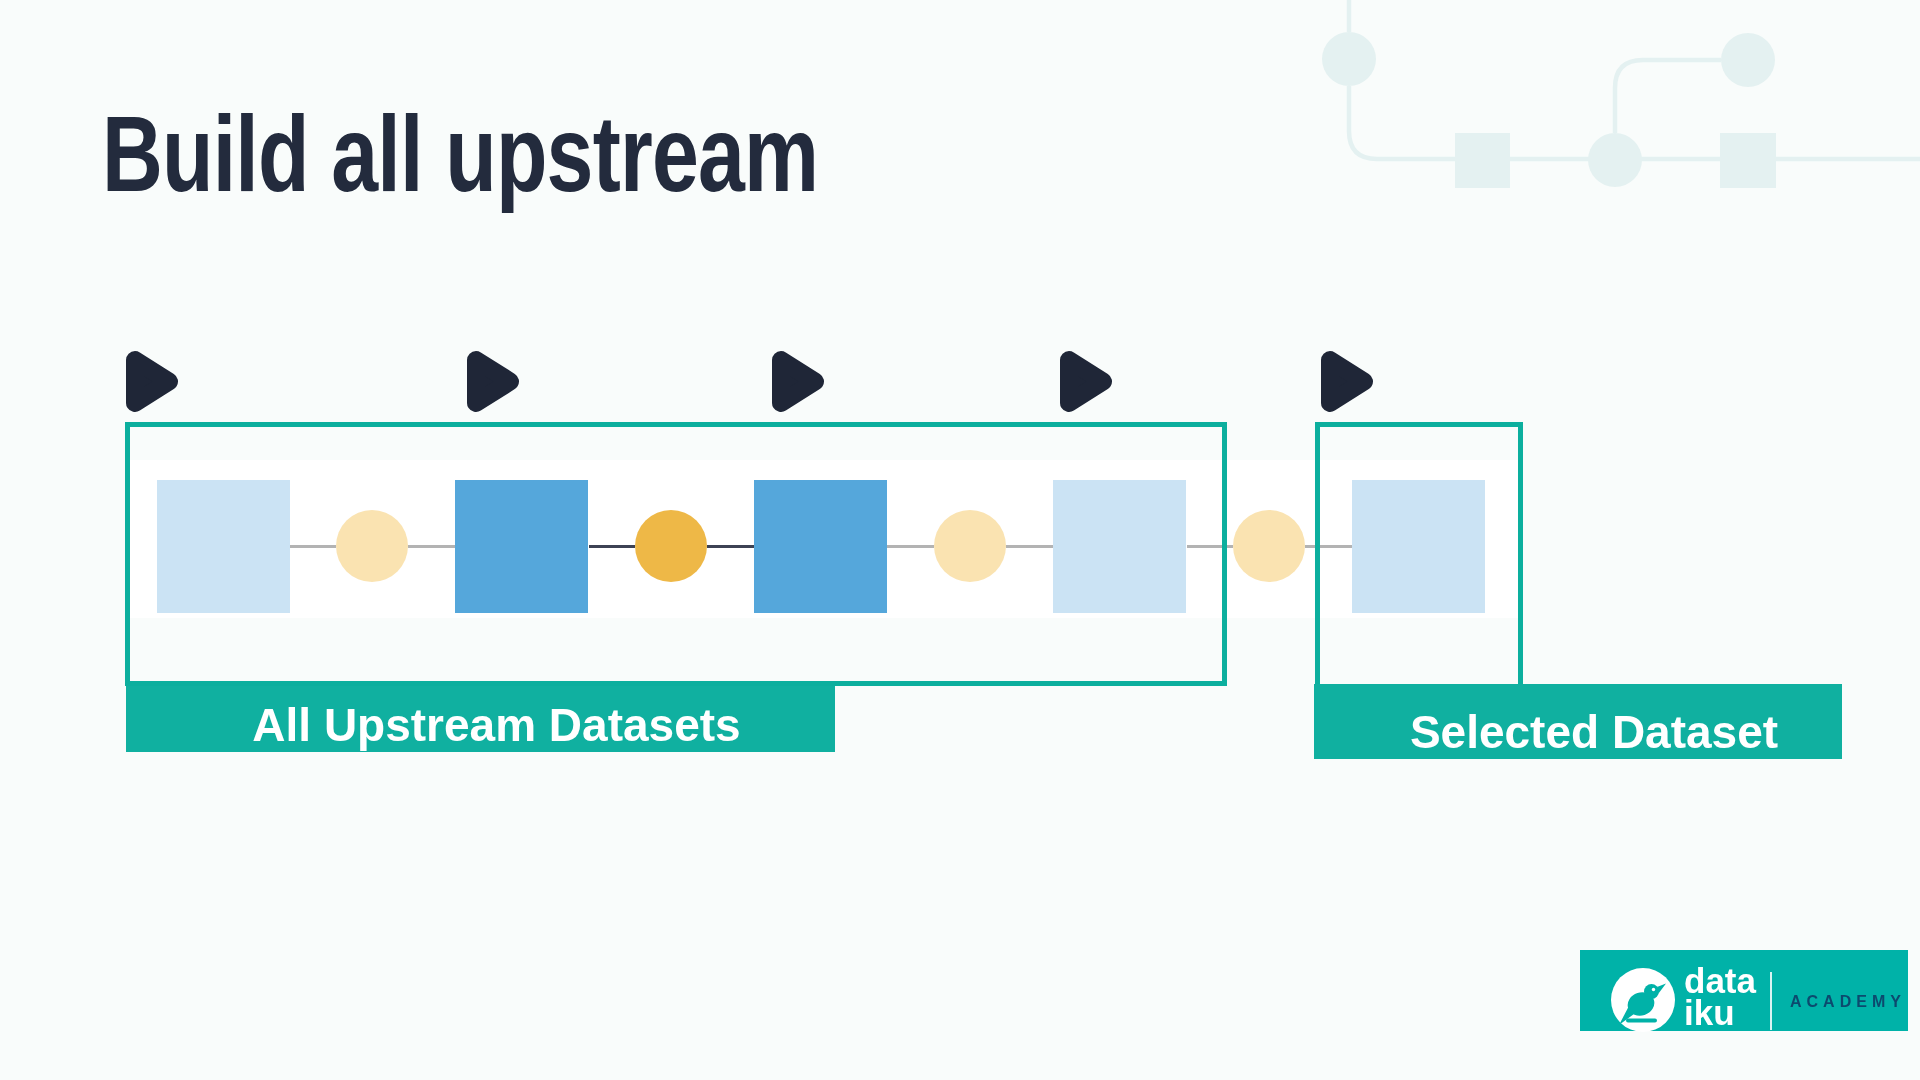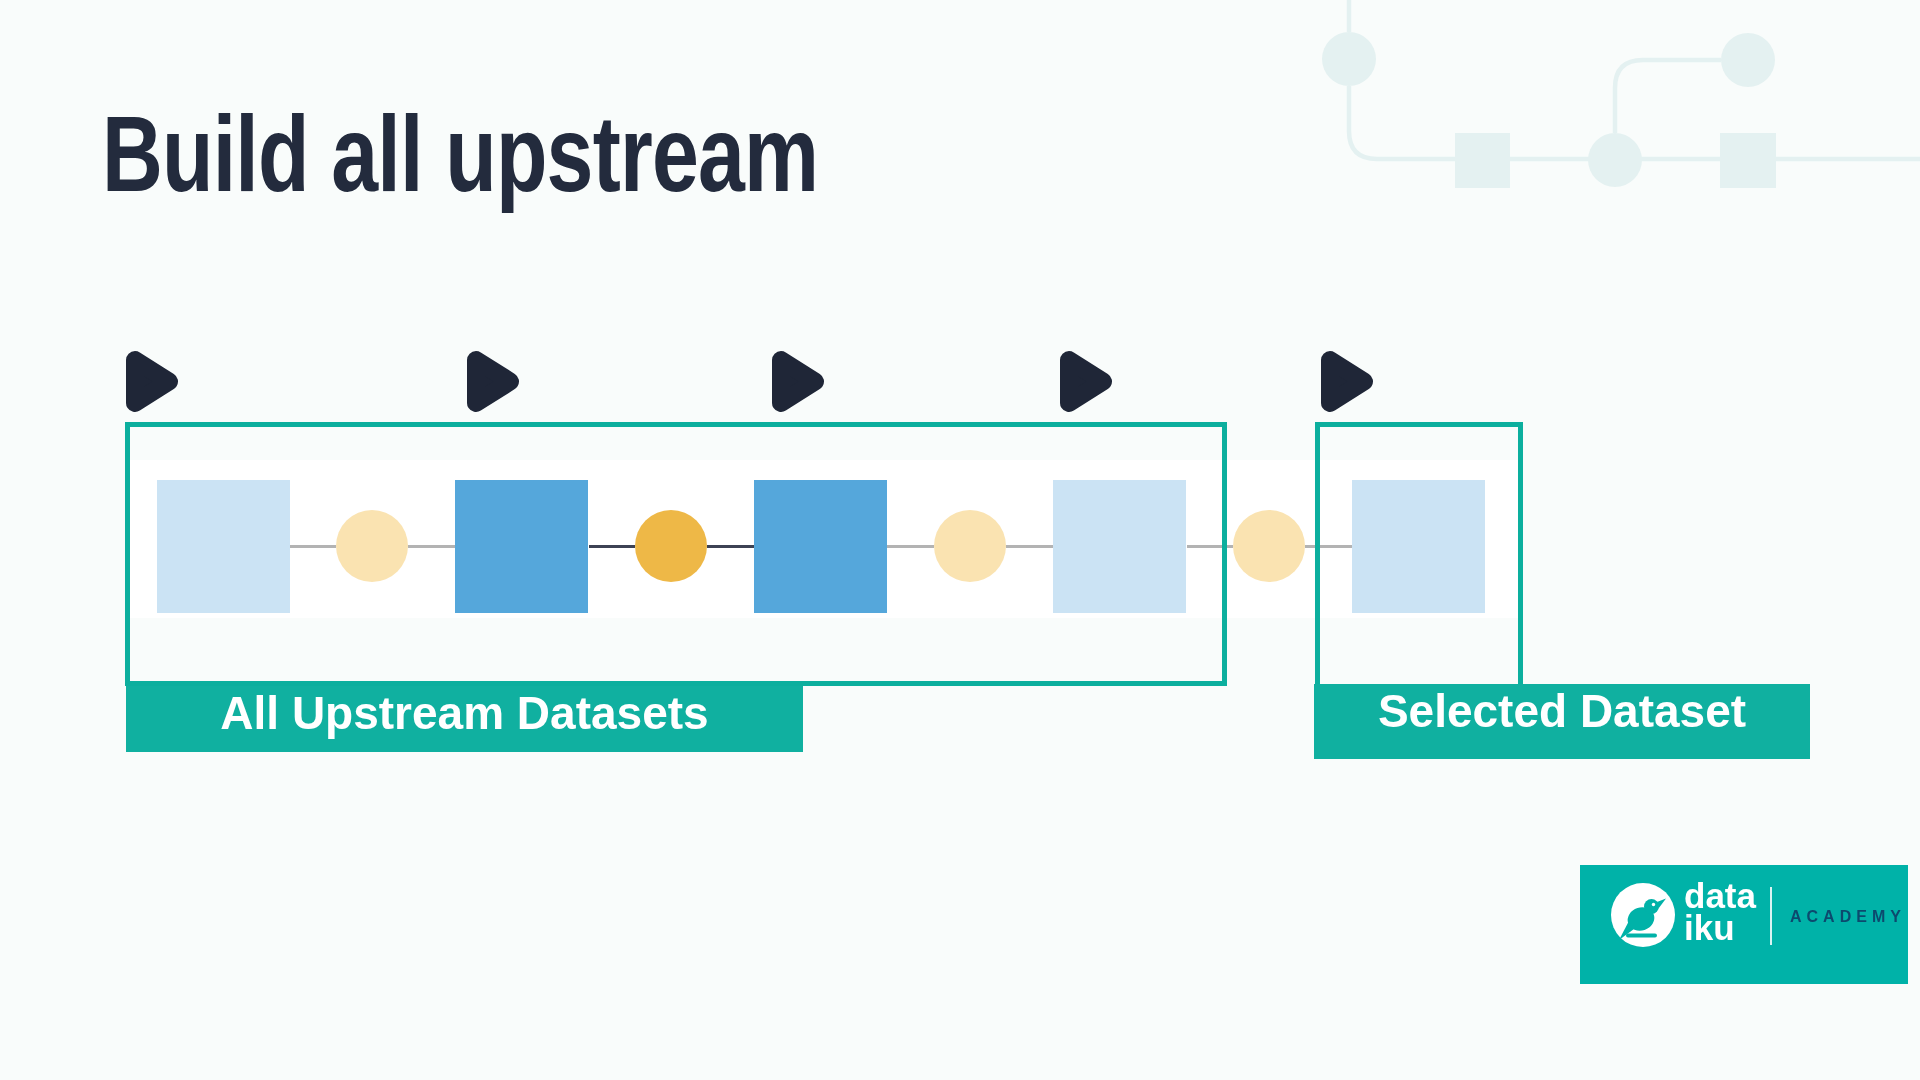--- a/index.html
+++ b/index.html
@@ -33,27 +33,27 @@
   .ci{position:absolute;top:510px;width:72px;height:72px;border-radius:50%;z-index:3;}
   .ci.light{background:var(--light_yellow,#fae3b1);}
   .ci.amber{background:var(--amber,#eeb847);}
   .play{position:absolute;top:348px;width:57px;height:67px;z-index:3;}
 
   
   .boxA{position:absolute;left:125px;top:422px;width:1102px;height:264px;box-sizing:border-box;
         border:5px solid var(--teal_border,#0caf9e);z-index:4;}
   .boxB{position:absolute;left:1315px;top:422px;width:208px;height:262px;box-sizing:border-box;
         border:5px solid var(--teal_border,#0caf9e);border-bottom:none;z-index:4;}
-  .bar{position:absolute;display:flex;align-items:flex-start;justify-content:center;z-index:5;
-       background:var(--teal_bar,#10b0a0);color:#fff;font-weight:bold;font-size:46px;white-space:nowrap;}
+  .bar{position:absolute;display:flex;align-items:flex-end;justify-content:center;z-index:5;
+       background:var(--teal_bar,#10b0a0);color:#fff;font-weight:bold;font-size:46px;white-space:nowrap;padding-left:32px;}
   .barA{left:126px;top:686px;width:677px;height:66px;}
   .barB{left:1314px;top:684px;width:496px;height:75px;}
 
   
-  .logo{position:absolute;left:1580px;top:865px;width:328px;height:119px;background:var(--logo_teal,#00b2a8);z-index:6;}
+  .logo{position:absolute;left:1580px;top:950px;width:328px;height:81px;background:var(--logo_teal,#00b2a8);z-index:6;}
   .bird-circle{position:absolute;left:31px;top:18px;width:64px;height:64px;border-radius:50%;background:#fff;}
   .brand{position:absolute;left:104px;top:15px;color:#fff;font-weight:bold;font-size:35px;line-height:32px;}
   .brand span{display:block;}
   .logo-divider{position:absolute;left:190px;top:22px;width:2px;height:58px;background:rgba(255,255,255,.85);}
   .academy{position:absolute;left:210px;top:0;height:103px;display:flex;align-items:center;
            color:#0c4a6e;font-weight:bold;font-size:16px;letter-spacing:5px;}
 </style>
 </head>
 <body>
 

